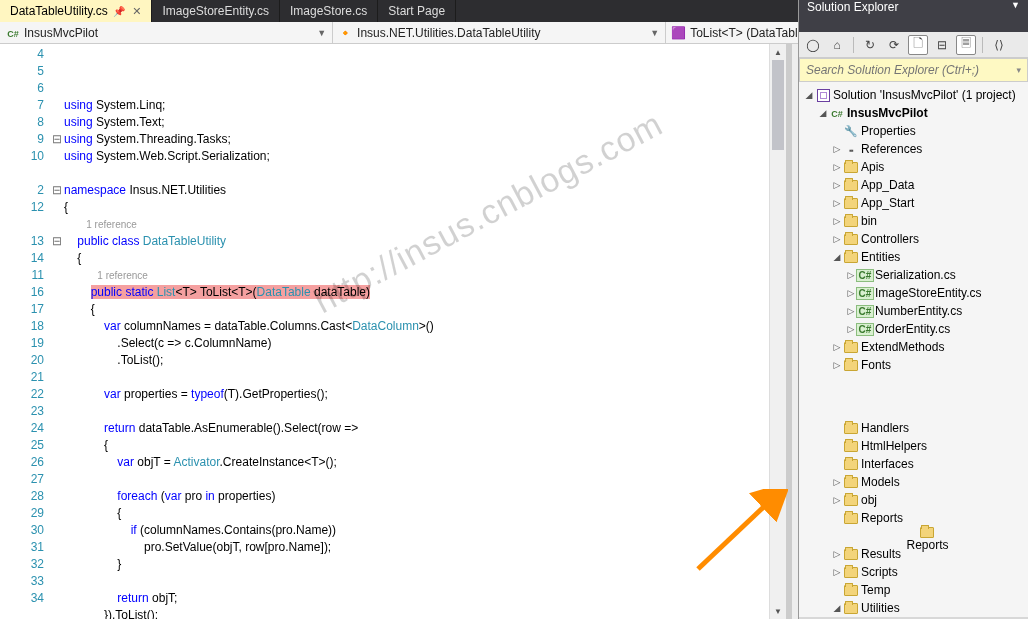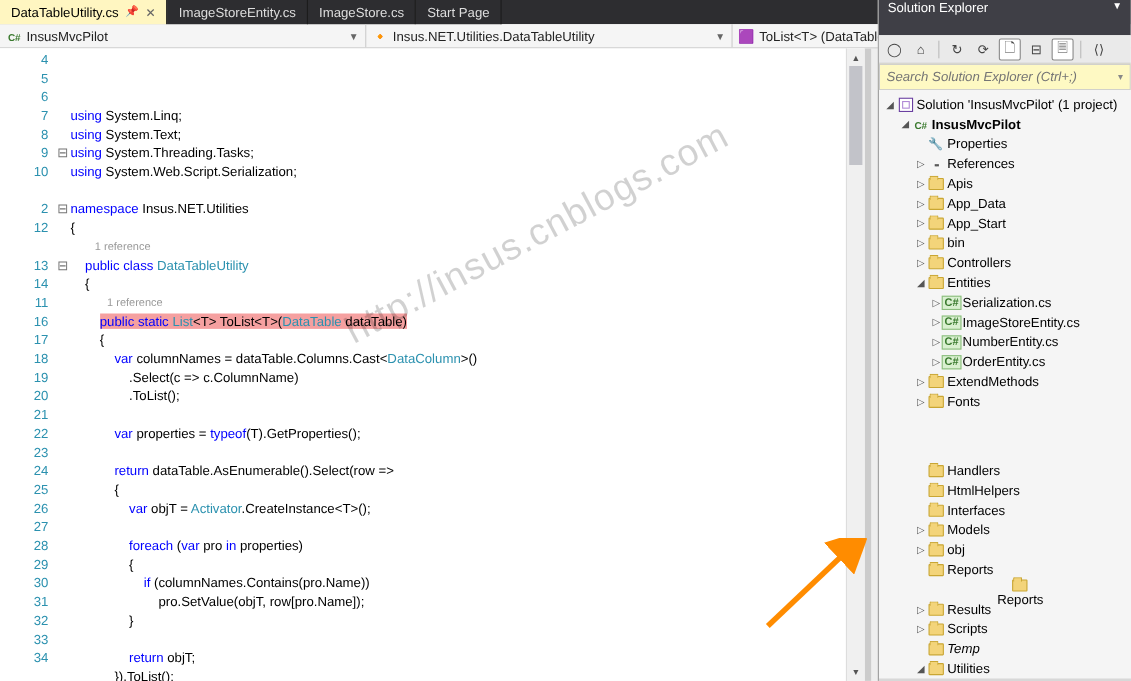--- a/index.html
+++ b/index.html
@@ -384,21 +384,21 @@
         </span>
         <span class="lbl">Results</span>
       </div>
       <div class="node" style="padding-left: 32px;">
         <span class="exp">▷</span>
         <span class="ic">
           <span class="folder-ic"></span>
         </span>
         <span class="lbl">Scripts</span>
       </div>
-      <div class="node" style="padding-left: 32px; font-style: italic;">
+      <div class="node" style="padding-left: 32px;">
         <span class="exp"></span>
         <span class="ic">
           <span class="folder-ic"></span>
         </span>
         <span class="lbl">Temp</span>
       </div>
       <div class="node" style="padding-left: 32px;">
         <span class="exp">◢</span>
         <span class="ic">
           <span class="folder-ic"></span>

